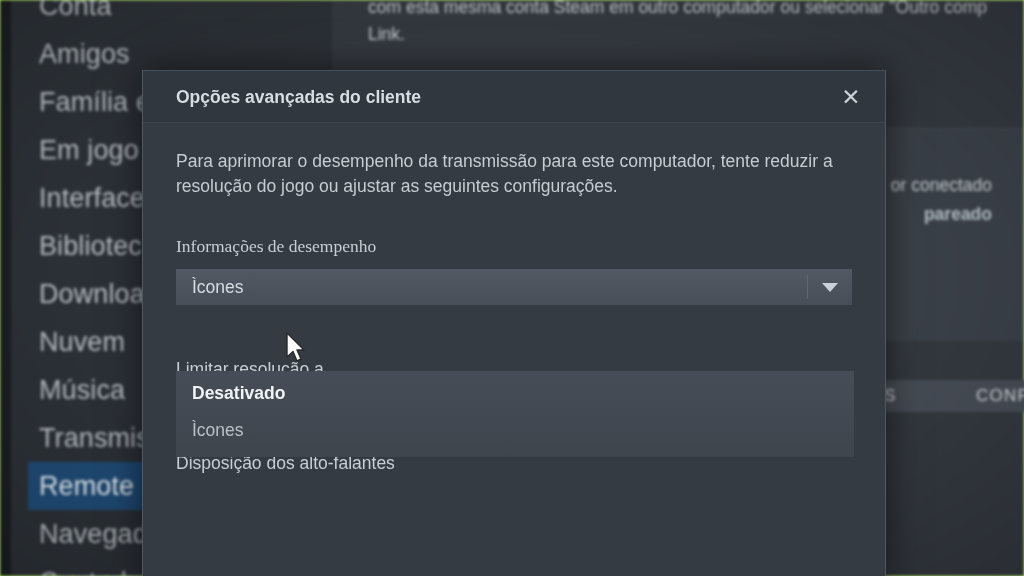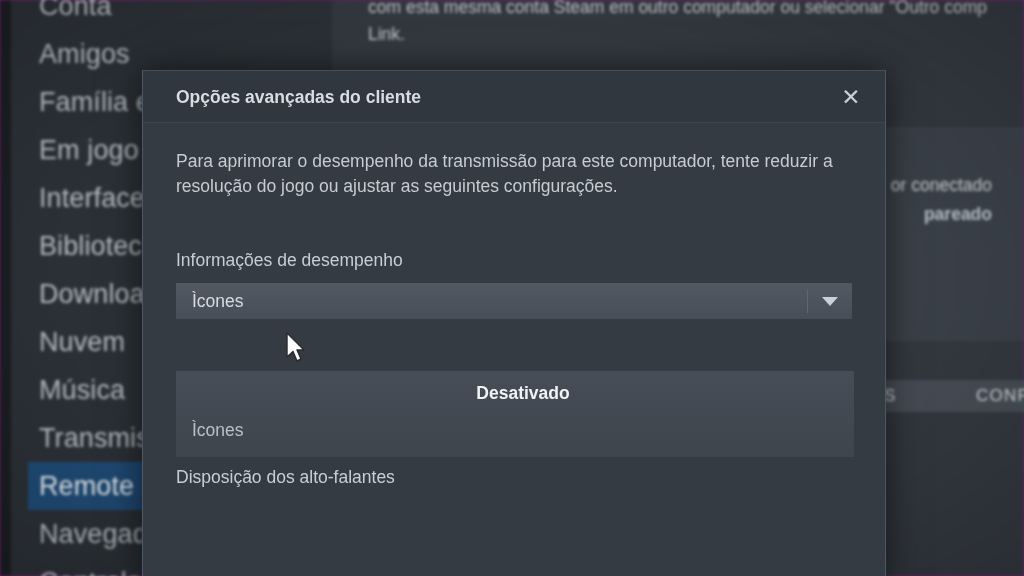--- a/index.html
+++ b/index.html
@@ -9,21 +9,21 @@
     height: 576px;
     overflow: hidden;
     background: #1b1f23;
     font-family: "Liberation Sans", sans-serif;
   }
 
   #screen {
     position: relative;
     width: 1024px;
     height: 576px;
-    background: #701a75;
+    background: #bef264;
     overflow: hidden;
   }
 
   
   #backdrop {
     position: absolute;
     inset: 0;
     filter: blur(1.6px);
   }
 
@@ -156,24 +156,25 @@
 
   .dlg-desc {
     margin-top: 26px;
     font-size: 17.5px;
     line-height: 25px;
     color: #c6ccd2;
     width: 660px;
   }
 
   .section-label {
-    margin-top: 51px;
+    margin-top: 37px;
     font-size: 17.5px;
     color: #c7ced4;
     white-space: nowrap;
+    font-family: Liberation Serif, serif;
   }
 
   .field-label {
     font-size: 17.5px;
     color: #c7ced4;
     white-space: nowrap;
   }
 
   .combo {
     position: relative;
@@ -217,21 +218,21 @@
     padding: 4px 0 8px 0;
   }
   .dropdown-item {
     height: 37px;
     line-height: 37px;
     padding-left: 16px;
     font-size: 17.5px;
     color: #b9c0c7;
     white-space: nowrap;
   }
-  .dropdown-item.current { color: #f0f3f6; font-weight: bold; text-align: center; }
+  .dropdown-item.current { color: #f0f3f6; font-weight: bold; }
 
   
   #cursor {
     position: absolute;
     left: 285px; top: 332px;
     width: 22px; height: 32px;
     z-index: 30;
     pointer-events: none;
     filter: blur(.3px);
   }

